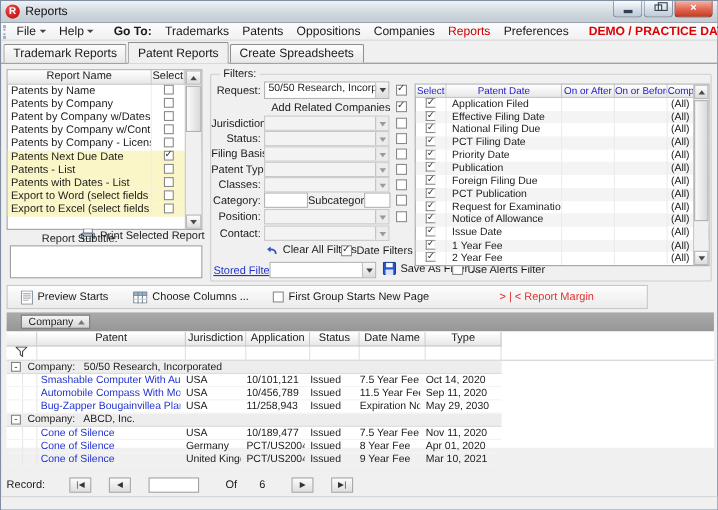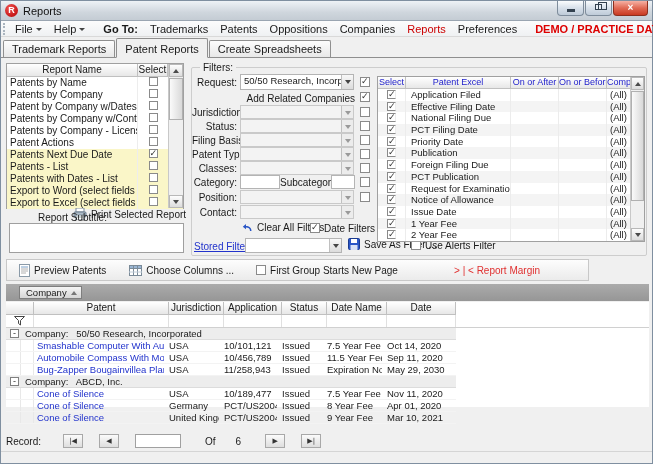--- a/index.html
+++ b/index.html
@@ -199,24 +199,20 @@
         <span class="lsel"><span class="cb"></span></span>
       </div>
     <div class="lrow">
         <span class="lname">Patents by Company w/Contacts</span>
         <span class="lsel"><span class="cb"></span></span>
       </div>
     <div class="lrow">
         <span class="lname">Patents by Company - Licensed</span>
         <span class="lsel"><span class="cb"></span></span>
       </div>
-    <div class="lrow">
-        <span class="lname">Patent Actions</span>
-        <span class="lsel"><span class="cb"></span></span>
-      </div>
     <div class="lrow hl">
         <span class="lname">Patents Next Due Date</span>
         <span class="lsel"><span class="cb checked"></span></span>
       </div>
     <div class="lrow hl">
         <span class="lname">Patents - List</span>
         <span class="lsel"><span class="cb"></span></span>
       </div>
     <div class="lrow hl">
         <span class="lname">Patents with Dates - List</span>
@@ -333,21 +329,21 @@
         <rect x="2.5" y="7" width="7" height="5" fill="#d9e2f5"></rect>
       </svg>
       <span class="smalltext">Save As Filter ...</span>
     </div>
     <span class="cb fcb" style="left:219px;top:172px;"></span>
     <div class="smalltext" style="position:absolute;left:233px;top:172px;">Use Alerts Filter</div>
 
     <div class="dgrid">
       <div class="dgh">
         <span class="w-sel">Select</span>
-        <span class="w-pd">Patent Excel</span>
+        <span class="w-pd">Patent Date</span>
         <span class="w-oa">On or After</span>
         <span class="w-ob">On or Before</span>
         <span class="w-cp">Compl.</span>
       </div>
       <div class="dgr">
           <span class="w-sel"><span class="cb checked"></span></span>
           <span class="w-pd">Application Filed</span>
           <span class="w-oa"></span>
           <span class="w-ob"></span>
           <span class="w-cp">(All)</span>
@@ -450,21 +446,21 @@
 
   <div class="toolbar">
     <div class="titem" style="margin-left:12px;">
       <svg width="11" height="13" viewBox="0 0 11 13">
         <rect x="0.5" y="0.5" width="10" height="12" fill="#fff" stroke="#8a9aa8"></rect>
         <line x1="2" y1="3" x2="9" y2="3" stroke="#7aa0c8"></line>
           <line x1="2" y1="5" x2="9" y2="5" stroke="#b0b0b0"></line>
         <line x1="2" y1="7" x2="9" y2="7" stroke="#b0b0b0"></line>
           <line x1="2" y1="9" x2="7" y2="9" stroke="#b0b0b0"></line>
       </svg>
-      <span>Preview Patents</span>
+      <span>Preview Starts</span>
     </div>
     <div class="titem" style="margin-left:23px;">
       <svg width="13" height="11" viewBox="0 0 13 11">
         <rect x="0.5" y="0.5" width="12" height="10" fill="#fff" stroke="#7a8a98"></rect>
         <rect x="0.5" y="0.5" width="12" height="3" fill="#9ab6d4" stroke="#7a8a98"></rect>
         <line x1="4.5" y1="0" x2="4.5" y2="11" stroke="#7a8a98"></line>
           <line x1="8.5" y1="0" x2="8.5" y2="11" stroke="#7a8a98"></line>
         <line x1="0" y1="7" x2="13" y2="7" stroke="#c0ccd8"></line>
       </svg>
       <span>Choose Columns ...</span>
@@ -481,21 +477,21 @@
   </div>
 
   <div class="bgrid">
     <div class="bgh">
       <span class="c0"></span>
       <span class="c1">Patent</span>
       <span class="c2">Jurisdiction</span>
       <span class="c3">Application</span>
       <span class="c4">Status</span>
       <span class="c5">Date Name</span>
-      <span class="c6">Date</span>
+      <span class="c6">Type</span>
     </div>
     <div class="bgf">
       <span class="c0"><svg width="11" height="10" viewBox="0 0 11 10" style="display:inline;vertical-align:-1px;">
             <path d="M0.5 0.5 H10.5 L6.5 4.5 V9 L4.5 7.5 V4.5 Z" fill="#fff" stroke="#444"></path>
           </svg></span>
       <span class="c1"></span>
       <span class="c2"></span>
       <span class="c3"></span>
       <span class="c4"></span>
       <span class="c5"></span>

